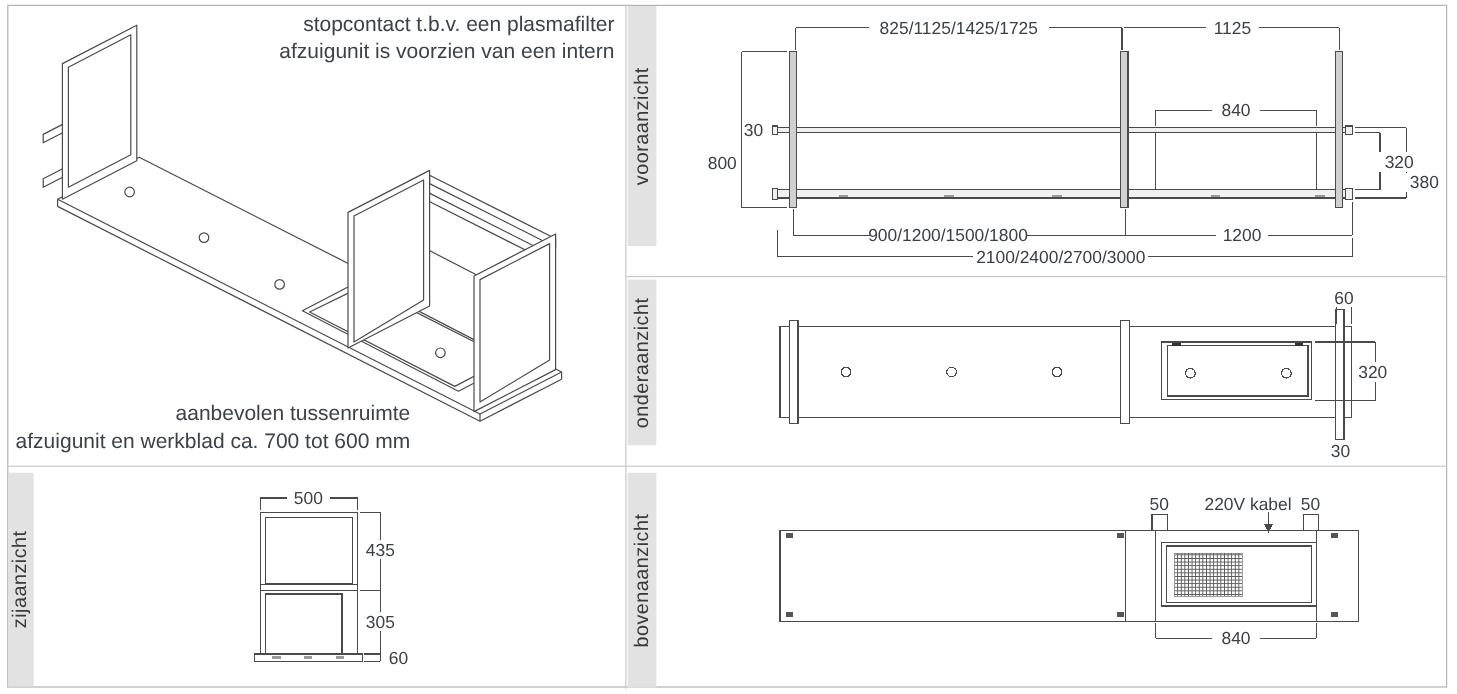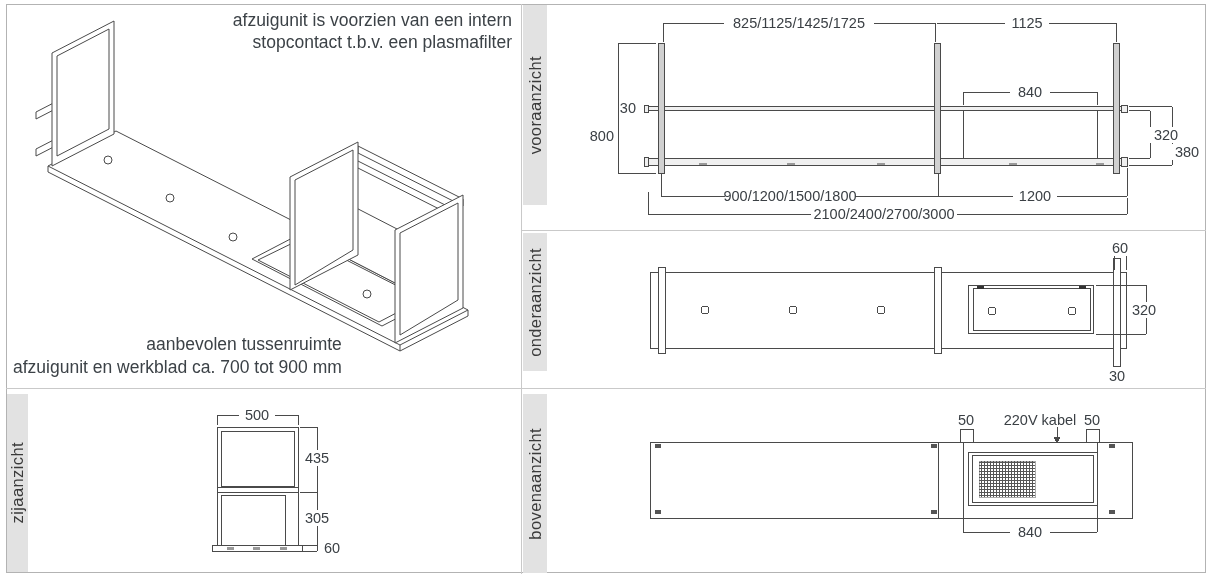--- a/index.html
+++ b/index.html
@@ -43,26 +43,26 @@
     <span>onderaanzicht</span>
   </div>
   <div id="band-top" class="vlabel">
     <span>bovenaanzicht</span>
   </div>
   <div id="band-side" class="vlabel">
     <span>zijaanzicht</span>
   </div>
 
   <div id="note-socket" class="note">
+    <div>stopcontact t.b.v. een plasmafilter</div>
     <div>afzuigunit is voorzien van een intern</div>
-    <div>stopcontact t.b.v. een plasmafilter</div>
   </div>
   <div id="note-clearance" class="note">
     <div>aanbevolen tussenruimte</div>
-    <div>afzuigunit en werkblad ca. 700 tot 900 mm</div>
+    <div>afzuigunit en werkblad ca. 700 tot 600 mm</div>
   </div>
 
   <svg style="left:6px;top:4px" width="516" height="384" viewBox="6 4 516 384">
     <g stroke="#4a4a4a" stroke-width="1" fill="none" stroke-linejoin="round">
 
       <polygon points="48,166 400,345 468,310 116,131" fill="#fff"></polygon>
       <line x1="48" y1="166" x2="48" y2="172"></line>
       <line x1="48" y1="172" x2="400" y2="351"></line>
       <line x1="400" y1="345" x2="400" y2="351"></line>
       <line x1="400" y1="351" x2="468" y2="316"></line>

